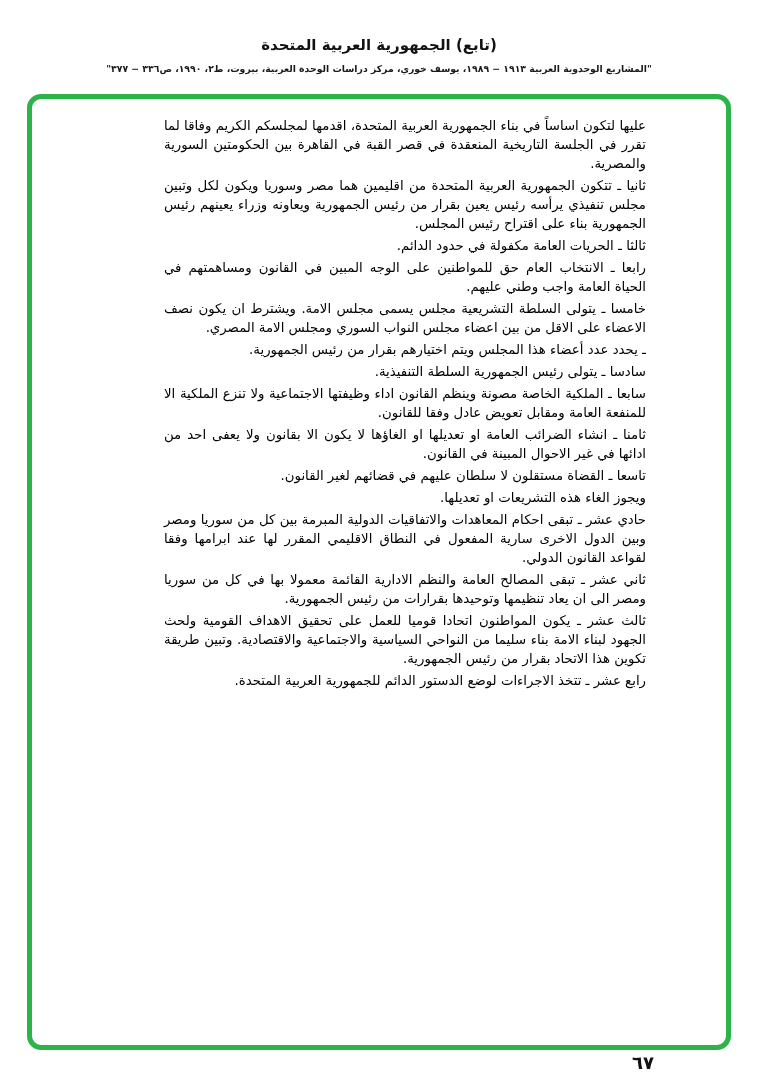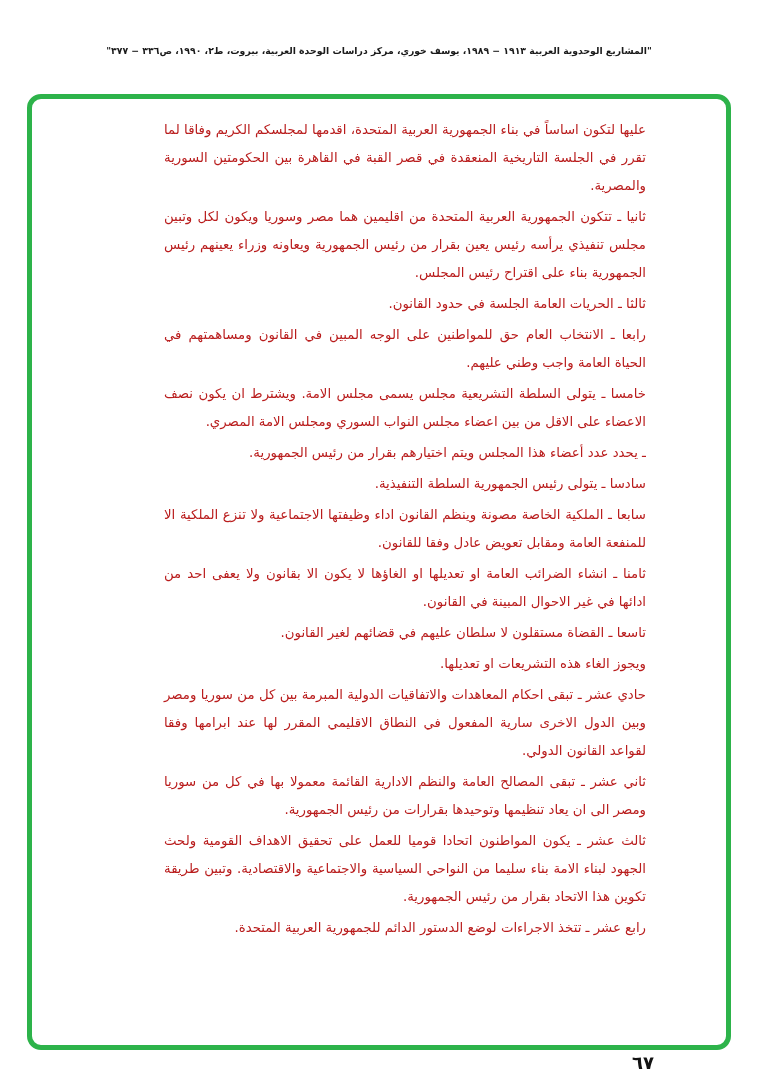--- a/index.html
+++ b/index.html
@@ -41,47 +41,48 @@
   }
   .document-text {
     position: absolute;
     top: 17px;
     right: 80px;
     width: 482px;
     direction: rtl;
     text-align: justify;
     text-justify: inter-word;
     font-size: 13.3px;
-    line-height: 28px;
-    color: #b91c1c;
+    line-height: 19px;
+    color: #000000;
   }
   .paragraph {
     margin-bottom: 3px;
   }
   .page-number {
     position: absolute;
     top: 1052px;
     left: 632px;
     font-size: 18px;
     font-weight: bold;
     direction: rtl;
   }
 </style>
 </head>
 <body>
 
 <div class="page-header">
+  <div class="page-title">(تابع) الجمهورية العربية المتحدة</div>
   <div class="citation-line">"المشاريع الوحدوية العربية ١٩١٣ − ١٩٨٩، يوسف خوري، مركز دراسات الوحدة العربية، بيروت، ط٢، ١٩٩٠، ص٣٣٦ − ٣٧٧"</div>
 </div>
 
 <div class="document-frame">
   <div class="document-text">
     <div class="paragraph">عليها لتكون اساساً في بناء الجمهورية العربية المتحدة، اقدمها لمجلسكم الكريم وفاقا لما تقرر في الجلسة التاريخية المنعقدة في قصر القبة في القاهرة بين الحكومتين السورية والمصرية.</div>
     <div class="paragraph">ثانيا ـ تتكون الجمهورية العربية المتحدة من اقليمين هما مصر وسوريا ويكون لكل وتبين مجلس تنفيذي يرأسه رئيس يعين بقرار من رئيس الجمهورية ويعاونه وزراء يعينهم رئيس الجمهورية بناء على اقتراح رئيس المجلس.</div>
-    <div class="paragraph">ثالثا ـ الحريات العامة الجلسة في حدود القانون.</div>
+    <div class="paragraph">ثالثا ـ الحريات العامة مكفولة في حدود الدائم.</div>
     <div class="paragraph">رابعا ـ الانتخاب العام حق للمواطنين على الوجه المبين في القانون ومساهمتهم في الحياة العامة واجب وطني عليهم.</div>
     <div class="paragraph">خامسا ـ يتولى السلطة التشريعية مجلس يسمى مجلس الامة. ويشترط ان يكون نصف الاعضاء على الاقل من بين اعضاء مجلس النواب السوري ومجلس الامة المصري.</div>
     <div class="paragraph">ـ يحدد عدد أعضاء هذا المجلس ويتم اختيارهم بقرار من رئيس الجمهورية.</div>
     <div class="paragraph">سادسا ـ يتولى رئيس الجمهورية السلطة التنفيذية.</div>
     <div class="paragraph">سابعا ـ الملكية الخاصة مصونة وينظم القانون اداء وظيفتها الاجتماعية ولا تنزع الملكية الا للمنفعة العامة ومقابل تعويض عادل وفقا للقانون.</div>
     <div class="paragraph">ثامنا ـ انشاء الضرائب العامة او تعديلها او الغاؤها لا يكون الا بقانون ولا يعفى احد من ادائها في غير الاحوال المبينة في القانون.</div>
     <div class="paragraph">تاسعا ـ القضاة مستقلون لا سلطان عليهم في قضائهم لغير القانون.</div>
     <div class="paragraph">ويجوز الغاء هذه التشريعات او تعديلها.</div>
     <div class="paragraph">حادي عشر ـ تبقى احكام المعاهدات والاتفاقيات الدولية المبرمة بين كل من سوريا ومصر وبين الدول الاخرى سارية المفعول في النطاق الاقليمي المقرر لها عند ابرامها وفقا لقواعد القانون الدولي.</div>
     <div class="paragraph">ثاني عشر ـ تبقى المصالح العامة والنظم الادارية القائمة معمولا بها في كل من سوريا ومصر الى ان يعاد تنظيمها وتوحيدها بقرارات من رئيس الجمهورية.</div>

